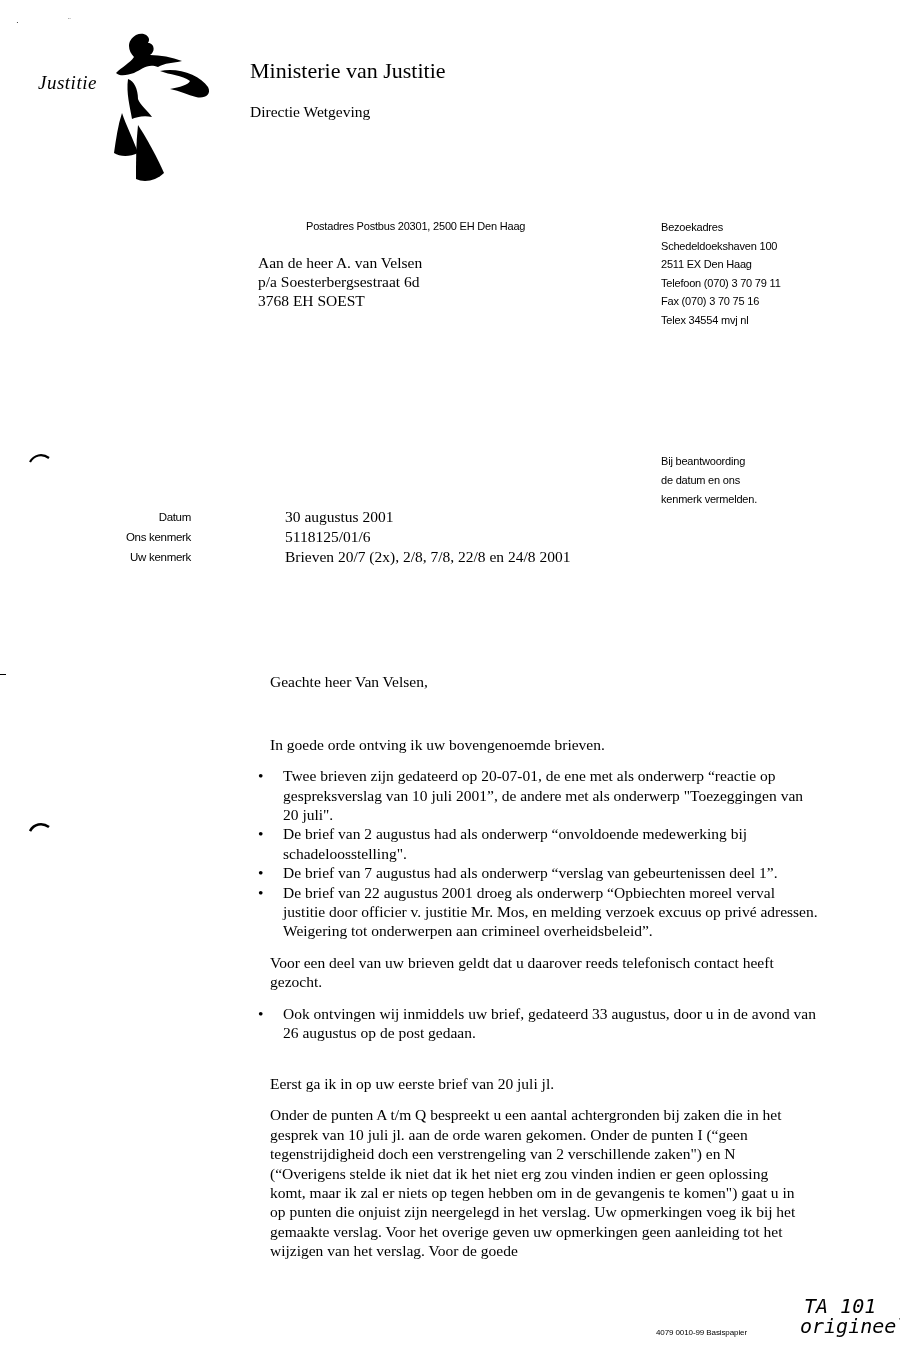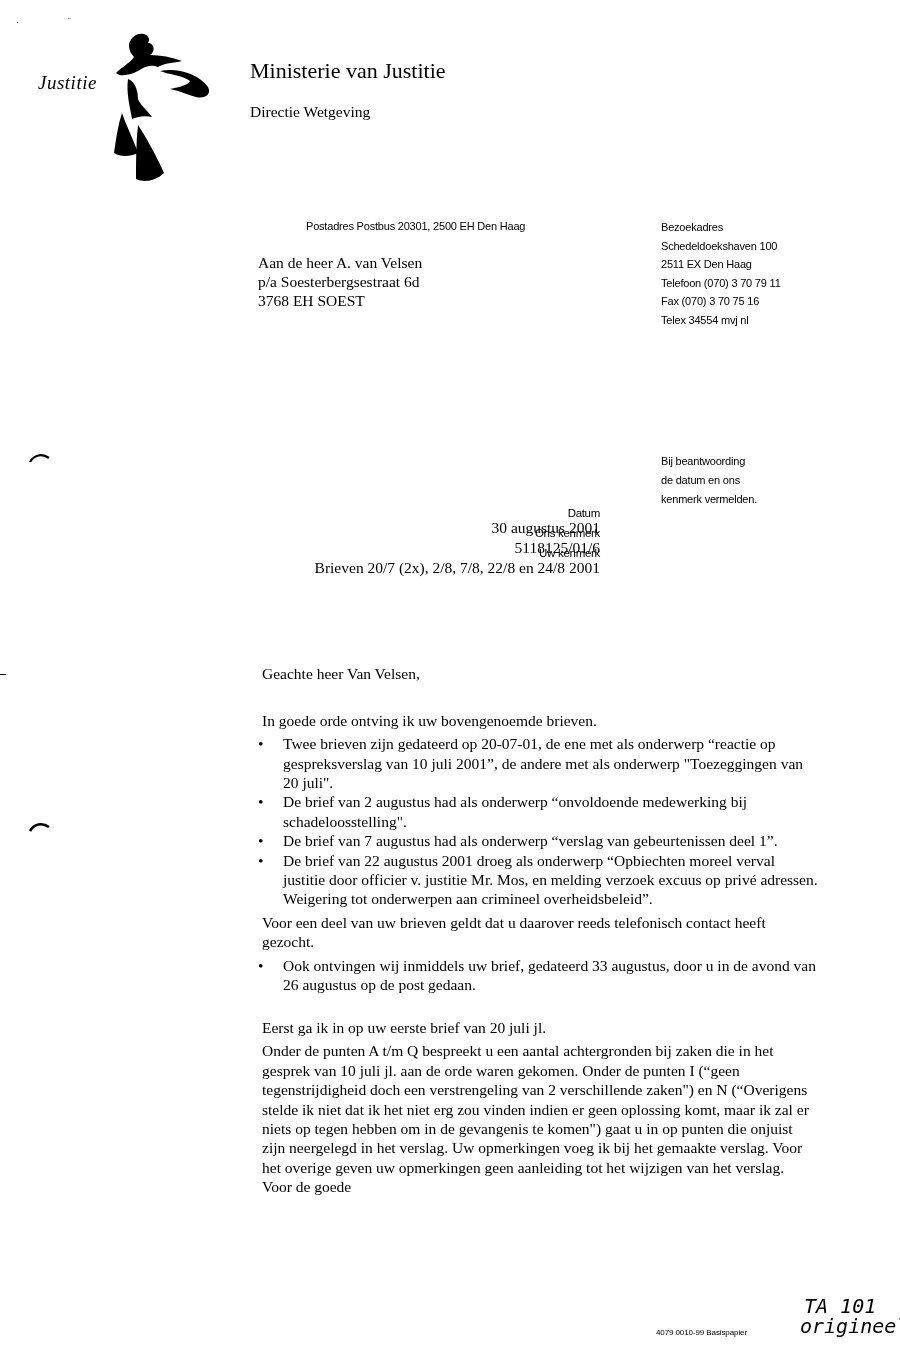--- a/index.html
+++ b/index.html
@@ -12,26 +12,26 @@
 
     .ministry { left: 250px; top: 58px; font-family: "Liberation Serif", serif; font-size: 22px; }
     .dg { left: 250px; top: 102px; font-family: "Liberation Serif", serif; font-size: 15.5px; line-height: 19px; }
 
     .postadres { left: 258px; top: 220px; font-size: 11px; letter-spacing: -0.2px; margin-left: 48px; }
     .address { left: 258px; top: 253px; font-family: "Liberation Serif", serif; font-size: 15.5px; line-height: 19px; }
     .visit { left: 661px; top: 218px; font-size: 11px; line-height: 18.5px; letter-spacing: -0.2px; }
     .reply-note { left: 661px; top: 452px; font-size: 11px; line-height: 19px; letter-spacing: -0.2px; }
 
     .meta { left: 100px; top: 507px; width: 500px; }
-    .meta-row { display: flex; height: 20px; align-items: flex-end; flex-direction: column; }
+    .meta-row { display: flex; height: 20px; align-items: center; }
     .meta-label { width: 91px; text-align: right; font-family: "Liberation Sans", sans-serif; font-size: 11.5px; letter-spacing: -0.3px; }
-    .meta-value { margin-left: 67px; font-family: "Liberation Serif", serif; font-size: 15.5px; }
+    .meta-value { margin-left: 94px; font-family: "Liberation Serif", serif; font-size: 15.5px; }
 
     .body-text { left: 258px; top: 660px; width: 560px; font-family: "Liberation Serif", serif; font-size: 15.5px; line-height: 19.4px; }
-    .body-text p { margin: 4px; }
+    .body-text p { margin: 12px; }
     .gap { height: 19.4px; }
     ul.bullets { list-style: none; margin: 0; padding: 0; }
     ul.bullets li { position: relative; padding-left: 25px; }
     ul.bullets li .dot { position: absolute; left: 0; top: 0; }
 
     .margin-mark { width: 22px; height: 10px; }
     .handwritten { left: 800px; top: 1296px; font-family: "DejaVu Sans Mono", monospace; font-size: 20px; line-height: 20px; font-style: italic; }
     .footer-code { left: 656px; top: 1328px; font-size: 8px; letter-spacing: -0.1px; }
     .specks { font-size: 8px; }
   </style>

